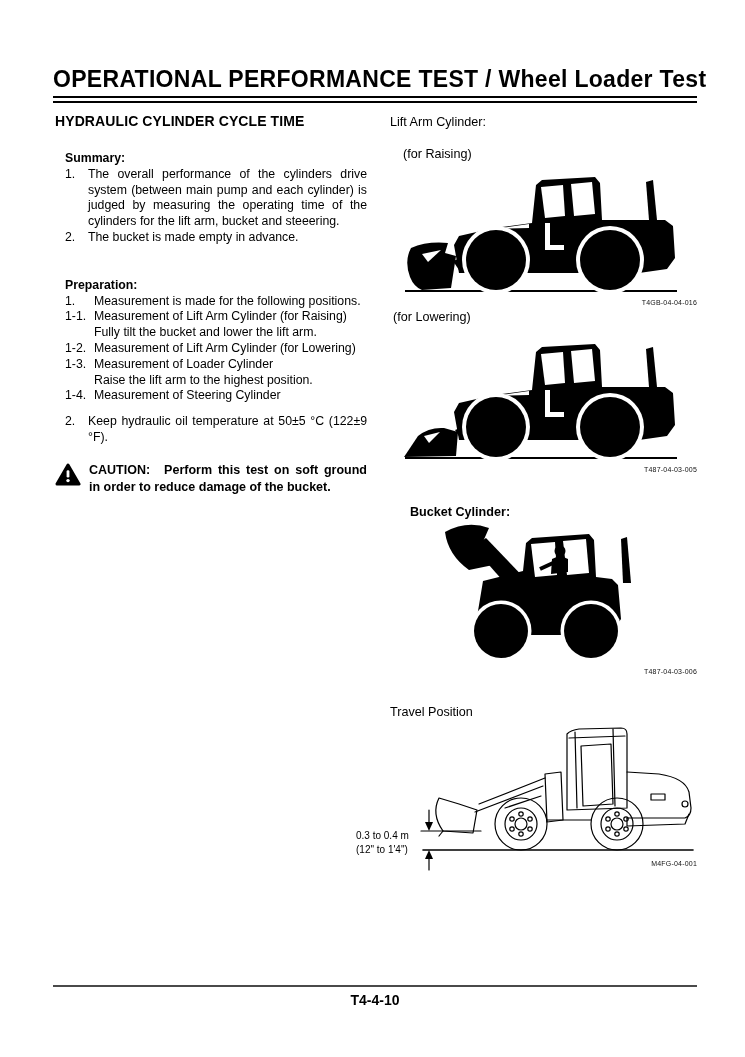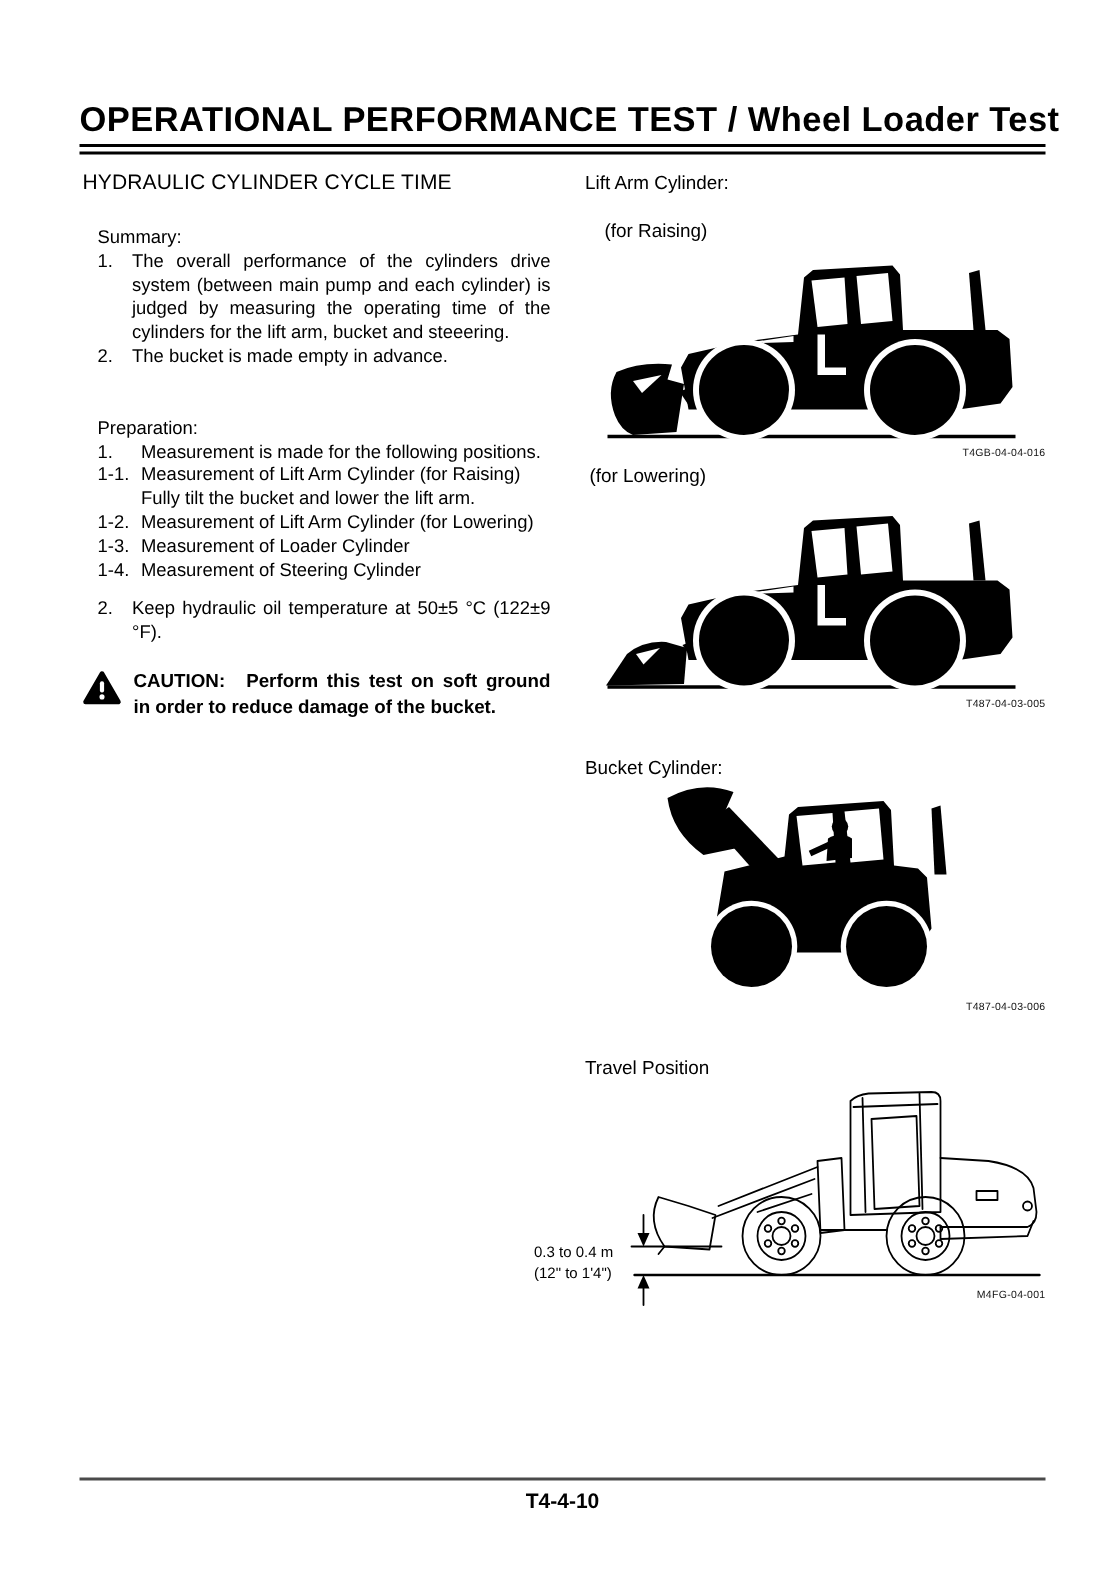--- a/index.html
+++ b/index.html
@@ -18,23 +18,23 @@
   .rule-double{
     left:53px;top:96px;width:644px;height:3px;
     border-top:2.5px solid #000;border-bottom:2.5px solid #000;
   }
 
   
   .left-col{
     left:55px;top:112px;width:312px;
     font-size:12.3px;line-height:15.8px;
   }
-  .section-title{font-size:14px;font-weight:normal;letter-spacing:.1px;line-height:18px;}
+  .section-title{font-size:14px;font-weight:bold;letter-spacing:.1px;line-height:18px;}
   .block{margin-left:10px;}
-  .blk-heading{font-weight:normal;}
+  .blk-heading{font-weight:bold;}
   .summary-heading{margin-top:21px;}
   .prep-heading{margin-top:32px;}
   .li{display:flex;}
   .li .num{flex:0 0 23px;}
   .li.prep .num{flex:0 0 29px;}
   .li .txt{flex:1;text-align:justify;}
   .temp-item{margin-top:10px;margin-left:10px;}
   .caution{display:flex;margin-top:16px;align-items:flex-start;}
   .caution .cicon{flex:0 0 26px;margin-right:8px;margin-top:1px;}
   .caution .ctext{flex:1;margin:0;font-weight:bold;text-align:justify;font-size:12.5px;line-height:17px;}
@@ -90,20 +90,21 @@
     <div class="li prep">
       <div class="num">1-2.</div>
       <div class="txt">
         <div>Measurement of Lift Arm Cylinder (for Lowering)</div>
       </div>
     </div>
     <div class="li prep">
       <div class="num">1-3.</div>
       <div class="txt">
         <div>Measurement of Loader Cylinder</div>
+        <div>Raise the lift arm to the highest position.</div>
       </div>
     </div>
     <div class="li prep">
       <div class="num">1-4.</div>
       <div class="txt">
         <div>Measurement of Steering Cylinder</div>
       </div>
     </div>
   </div>
 
@@ -158,21 +159,21 @@
   <circle cx="211" cy="103" r="34" fill="#fff"></circle>
   <circle cx="97" cy="103" r="30" fill="#000"></circle>
   <circle cx="211" cy="103" r="30" fill="#000"></circle>
   <path fill="#fff" d="M142,30 L164,28 L166,59 L146,61 Z"></path>
   <path fill="#fff" d="M172,27 L193,25 L196,57 L175,59 Z"></path>
   <path fill="#fff" d="M146,66 L151,66 L151,88 L165,88 L165,93 L146,93 Z"></path>
   <path fill="#fff" d="M96,72 L130,67 L130,71 Z"></path>
 </svg>
 <div class="abs fig-caption" style="left:597px;top:466px;">T487-04-03-005</div>
 
-<div class="abs fig-label" style="left:390px;top:505px;">Bucket Cylinder:</div>
+<div class="abs fig-label" style="left:410px;top:505px;font-weight:bold;">Bucket Cylinder:</div>
 
 <svg class="abs" style="left:437px;top:519px;" width="212" height="142" viewBox="0 0 212 142">
   <path fill="#000" d="M40,98 L46,62 L86,52 L89,24 L95,19 L152,15 L157,21 L159,58 L175,60 L181,66 L184,100 L176,112 L146,116 L64,116 Z"></path>
   <path fill="#000" d="M184,20 L190,18 L194,64 L186,64 Z"></path>
   <path fill="#000" d="M82,80 L36,28 L49,19 L96,68 Z"></path>
   <path fill="#000" d="M8,13 Q30,1 52,9 L45,25 Q58,33 61,45 L32,51 Q11,36 8,13 Z"></path>
   <path fill="#000" d="M58,88 L94,74 L99,102 L64,108 Z"></path>
   <circle cx="64" cy="112" r="30.5" fill="#fff"></circle>
   <circle cx="154" cy="112" r="30.5" fill="#fff"></circle>
   <circle cx="64" cy="112" r="27" fill="#000"></circle>

